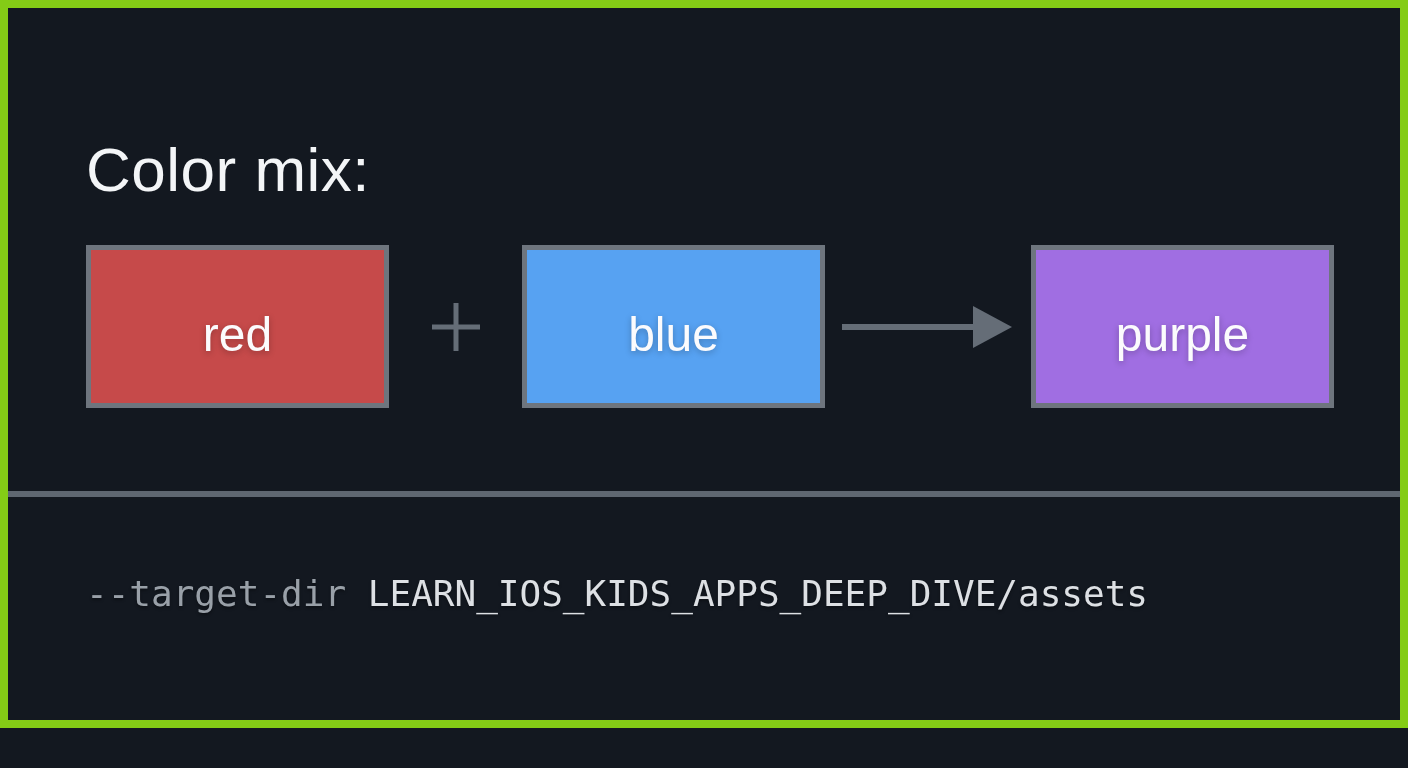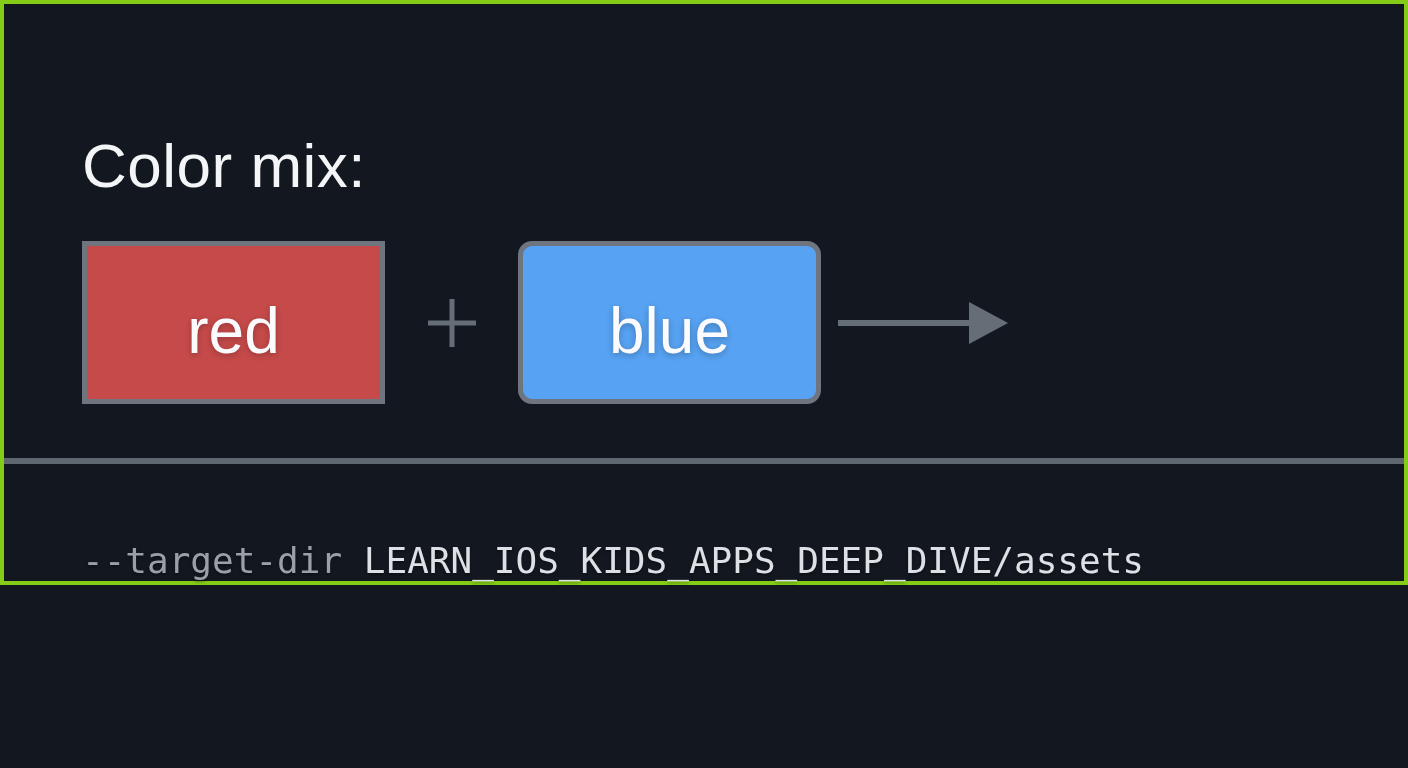--- a/index.html
+++ b/index.html
@@ -4,22 +4,22 @@
 <style>
   * { margin: 0; padding: 0; box-sizing: border-box; }
   html, body { width: 1408px; height: 768px; overflow: hidden; }
   body {
     background: #131820;
     font-family: "Liberation Sans", sans-serif;
     color: #f3f5f7;
   }
   .frame {
     width: 1408px;
-    height: 585px;
-    border: 4px solid #84cc16;
+    height: 728px;
+    border: 8px solid #84cc16;
     display: flex;
     flex-direction: column;
     background: #131820;
   }
   .top-panel {
     height: 489px;
     border-bottom: 6px solid #5f6771;
     padding: 126px 0 0 78px;
   }
   .title {
@@ -35,21 +35,21 @@
   }
   .color-box {
     width: 303px;
     height: 163px;
     border: 5px solid #6e757e;
     display: flex;
     align-items: center;
     justify-content: center;
   }
   .color-box .box-label {
-    font-size: 64px;
+    font-size: 48px;
     color: #fbfbfd;
     text-shadow: 0 2px 6px rgba(0,0,0,0.25);
     margin-top: 16px;
   }
   .operator-cell {
     width: 133px;
     display: flex;
     align-items: center;
     justify-content: center;
   }
@@ -87,31 +87,34 @@
         <span class="box-label">red</span>
       </div>
 
       <div class="operator-cell">
         <svg width="52" height="52" viewBox="0 0 52 52">
           <line x1="2" y1="26" x2="50" y2="26" stroke="#656d77" stroke-width="5"></line>
           <line x1="26" y1="2" x2="26" y2="50" stroke="#656d77" stroke-width="5"></line>
         </svg>
       </div>
 
-      <div class="color-box" style="background-color: rgb(87, 162, 242); border-radius: 14px;">
+      <div class="color-box" style="background-color: rgb(87, 162, 242);">
         <span class="box-label">blue</span>
       </div>
 
       <div class="arrow-cell">
         <svg width="172" height="48" viewBox="0 0 172 48">
           <line x1="0" y1="24" x2="134" y2="24" stroke="#656d77" stroke-width="6"></line>
           <polygon points="131,3 170,24 131,45" fill="#656d77"></polygon>
         </svg>
       </div>
 
+      <div class="color-box" style="background-color: rgb(160, 110, 226);">
+        <span class="box-label">purple</span>
+      </div>
 
     </div>
   </section>
 
   <section class="bottom-panel">
     <div class="command"><span class="flag">--target-dir</span><span> </span><span class="path">LEARN_IOS_KIDS_APPS_DEEP_DIVE/assets</span></div>
   </section>
 
 </div>
 

